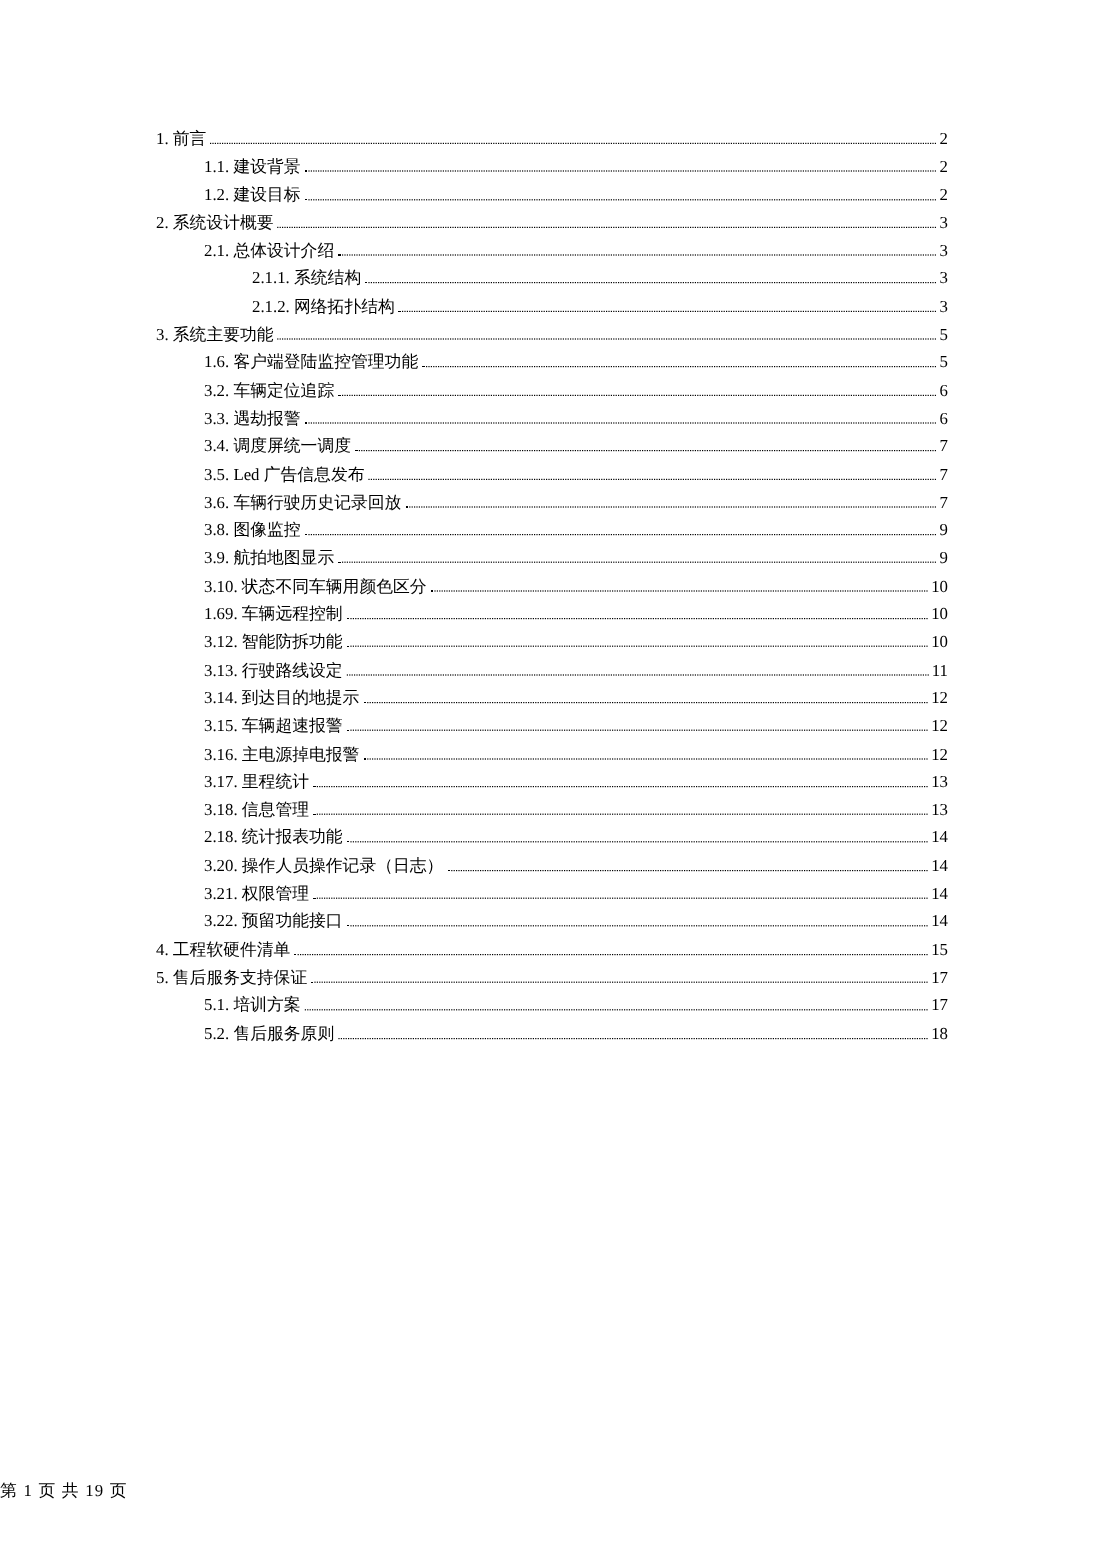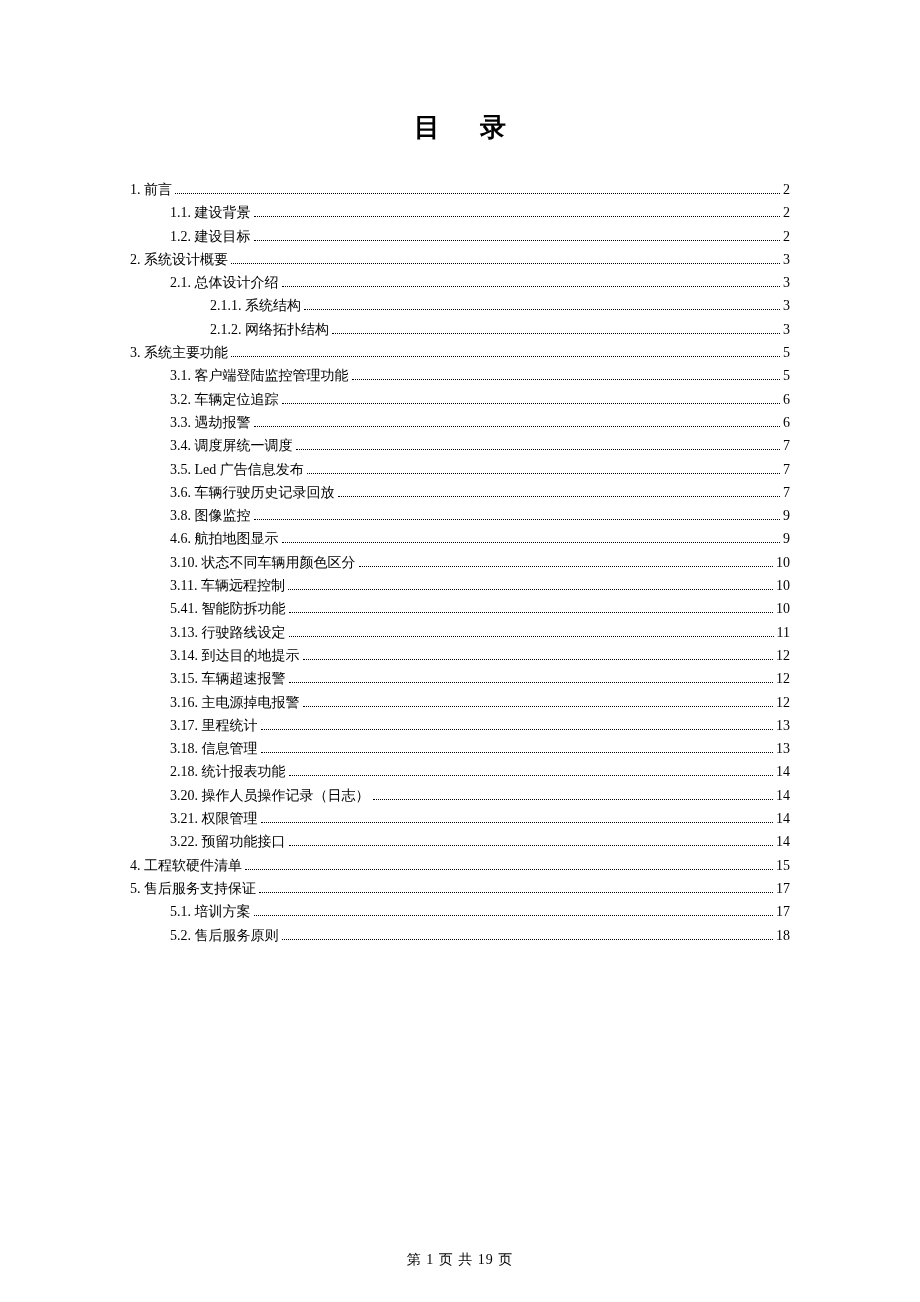--- a/index.html
+++ b/index.html
@@ -46,33 +46,31 @@
       min-width: 6px;
     }
     .toc-page {
       flex: 0 0 auto;
     }
     .indent-0 { padding-left: 0px; }
     .indent-1 { padding-left: 40px; text-align: right; }
     .indent-2 { padding-left: 80px; font-family: Liberation Serif, serif; }
     .footer {
       position: absolute;
-      bottom: 33px;
+      bottom: 50px;
       left: 0;
       right: 0;
-      text-align: center;
       font-size: 14px;
       letter-spacing: 1px;
     }
   </style>
 </head>
 <body>
 
 <div class="page">
-  <h1 class="title">目录</h1>
   <div class="toc" id="toc-container">
       <div class="toc-row indent-0">
         <span class="toc-label">1. 前言</span>
         <span class="toc-dots"></span>
         <span class="toc-page">2</span>
       </div>
       <div class="toc-row indent-1">
         <span class="toc-label">1.1. 建设背景</span>
         <span class="toc-dots"></span>
         <span class="toc-page">2</span>
@@ -101,21 +99,21 @@
         <span class="toc-label">2.1.2. 网络拓扑结构</span>
         <span class="toc-dots"></span>
         <span class="toc-page">3</span>
       </div>
       <div class="toc-row indent-0">
         <span class="toc-label">3. 系统主要功能</span>
         <span class="toc-dots"></span>
         <span class="toc-page">5</span>
       </div>
       <div class="toc-row indent-1">
-        <span class="toc-label">3.1. 客户端登陆监控管理功能</span>
+        <span class="toc-label">1.6. 客户端登陆监控管理功能</span>
         <span class="toc-dots"></span>
         <span class="toc-page">5</span>
       </div>
       <div class="toc-row indent-1">
         <span class="toc-label">3.2. 车辆定位追踪</span>
         <span class="toc-dots"></span>
         <span class="toc-page">6</span>
       </div>
       <div class="toc-row indent-1">
         <span class="toc-label">3.3. 遇劫报警</span>
@@ -136,36 +134,36 @@
         <span class="toc-label">3.6. 车辆行驶历史记录回放</span>
         <span class="toc-dots"></span>
         <span class="toc-page">7</span>
       </div>
       <div class="toc-row indent-1">
         <span class="toc-label">3.8. 图像监控</span>
         <span class="toc-dots"></span>
         <span class="toc-page">9</span>
       </div>
       <div class="toc-row indent-1">
-        <span class="toc-label">4.6. 航拍地图显示</span>
+        <span class="toc-label">3.9. 航拍地图显示</span>
         <span class="toc-dots"></span>
         <span class="toc-page">9</span>
       </div>
       <div class="toc-row indent-1">
         <span class="toc-label">3.10. 状态不同车辆用颜色区分</span>
         <span class="toc-dots"></span>
         <span class="toc-page">10</span>
       </div>
       <div class="toc-row indent-1">
-        <span class="toc-label">3.11. 车辆远程控制</span>
+        <span class="toc-label">1.69. 车辆远程控制</span>
         <span class="toc-dots"></span>
         <span class="toc-page">10</span>
       </div>
       <div class="toc-row indent-1">
-        <span class="toc-label">5.41. 智能防拆功能</span>
+        <span class="toc-label">3.12. 智能防拆功能</span>
         <span class="toc-dots"></span>
         <span class="toc-page">10</span>
       </div>
       <div class="toc-row indent-1">
         <span class="toc-label">3.13. 行驶路线设定</span>
         <span class="toc-dots"></span>
         <span class="toc-page">11</span>
       </div>
       <div class="toc-row indent-1">
         <span class="toc-label">3.14. 到达目的地提示</span>

